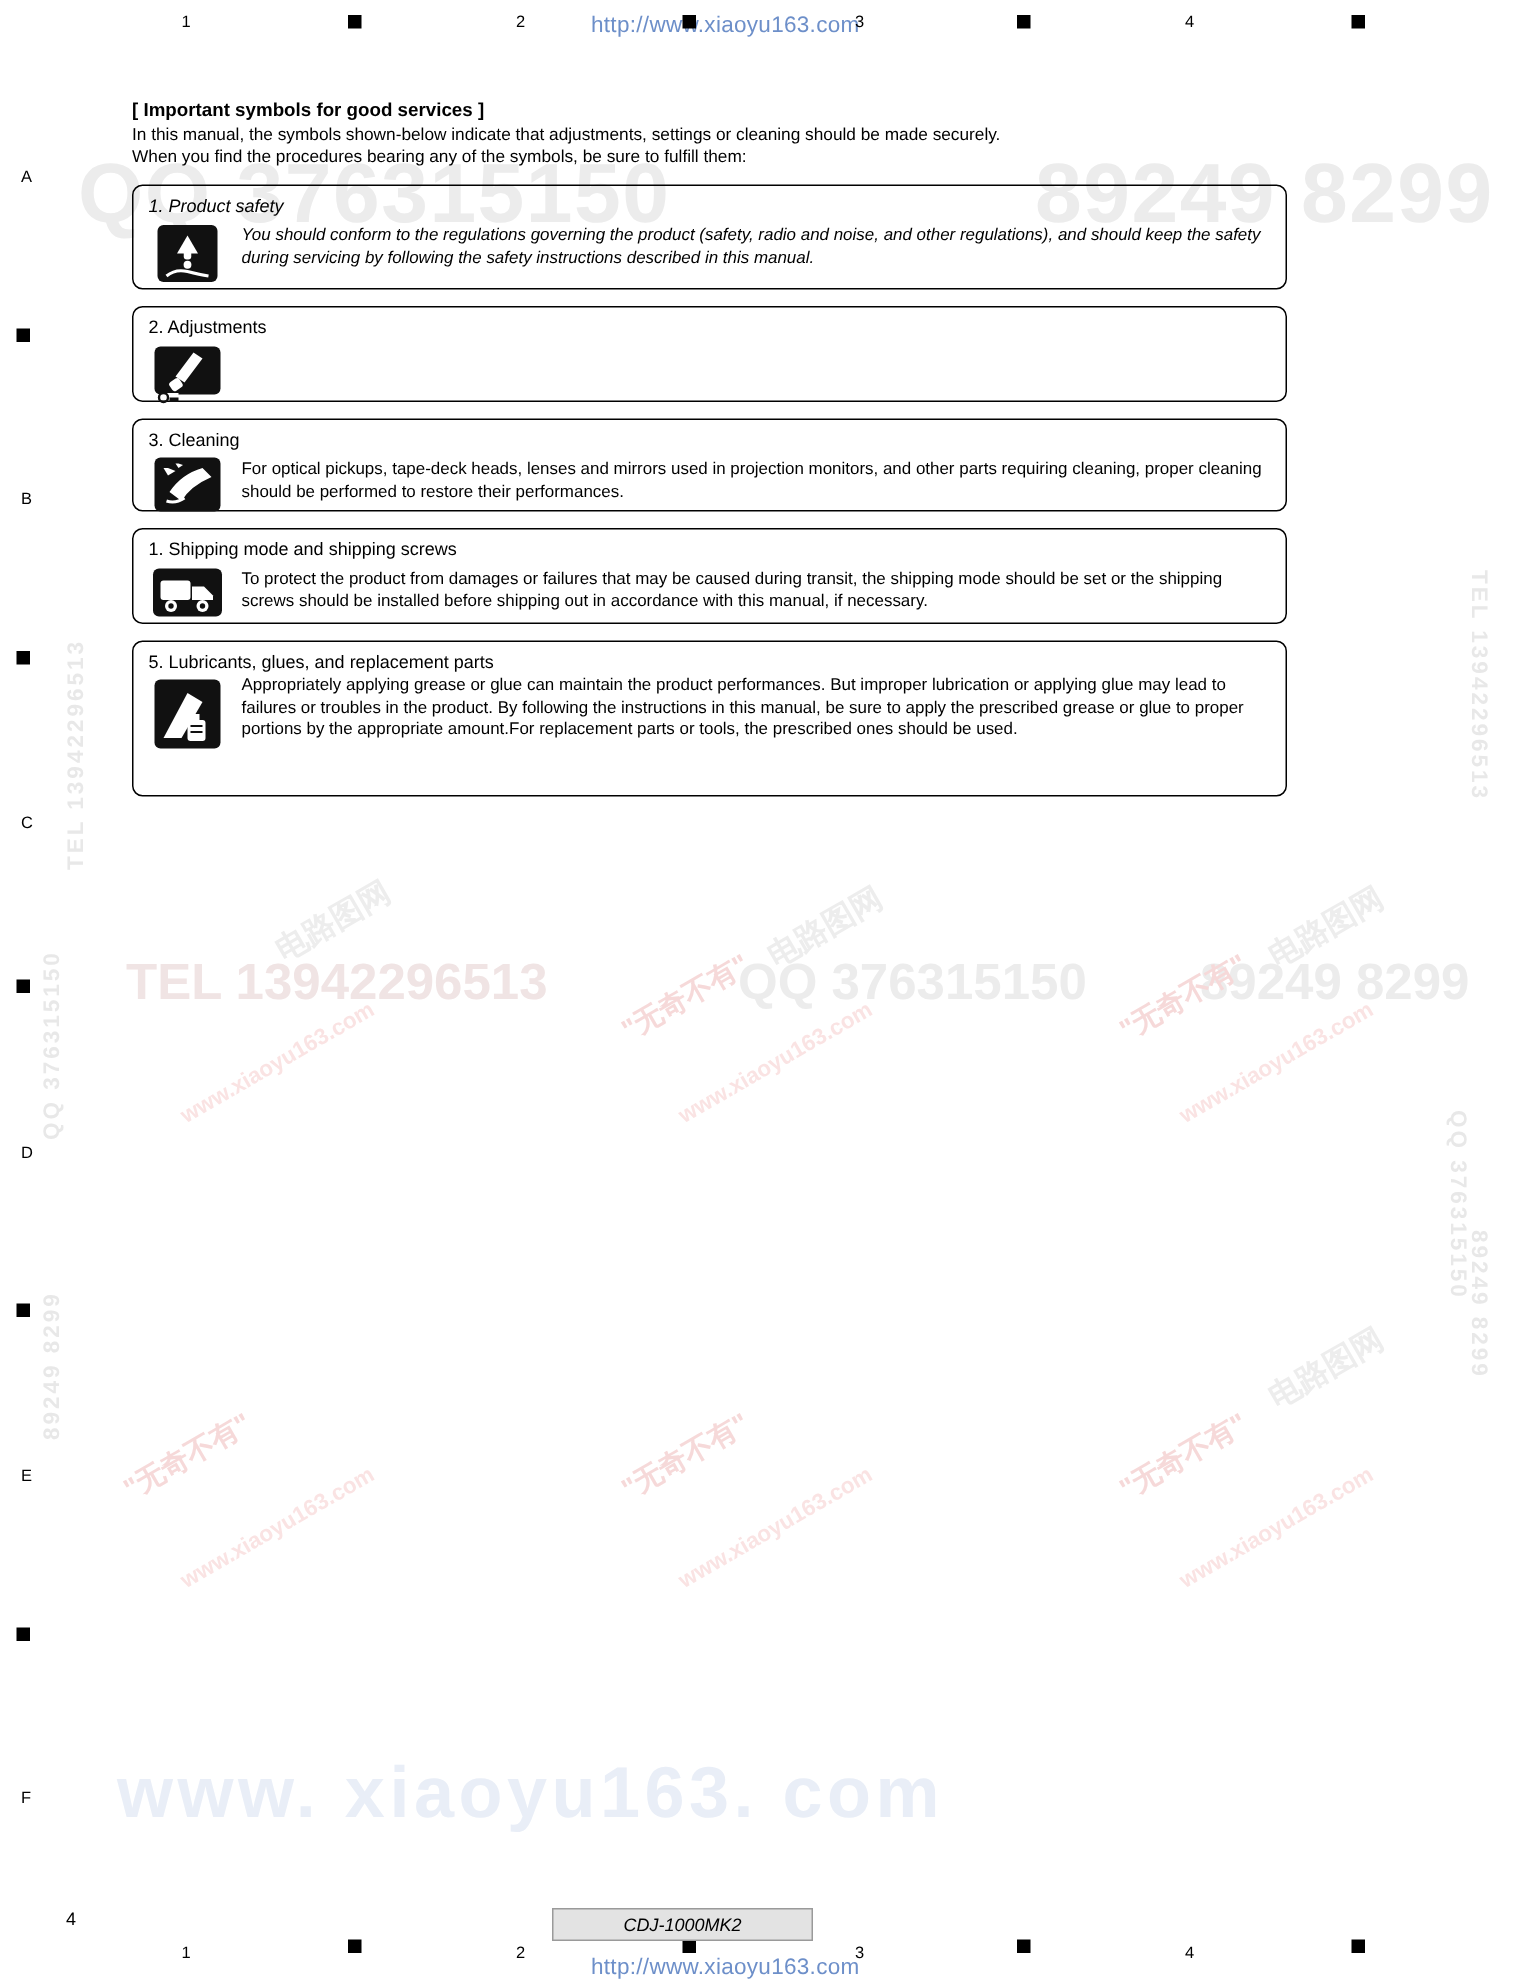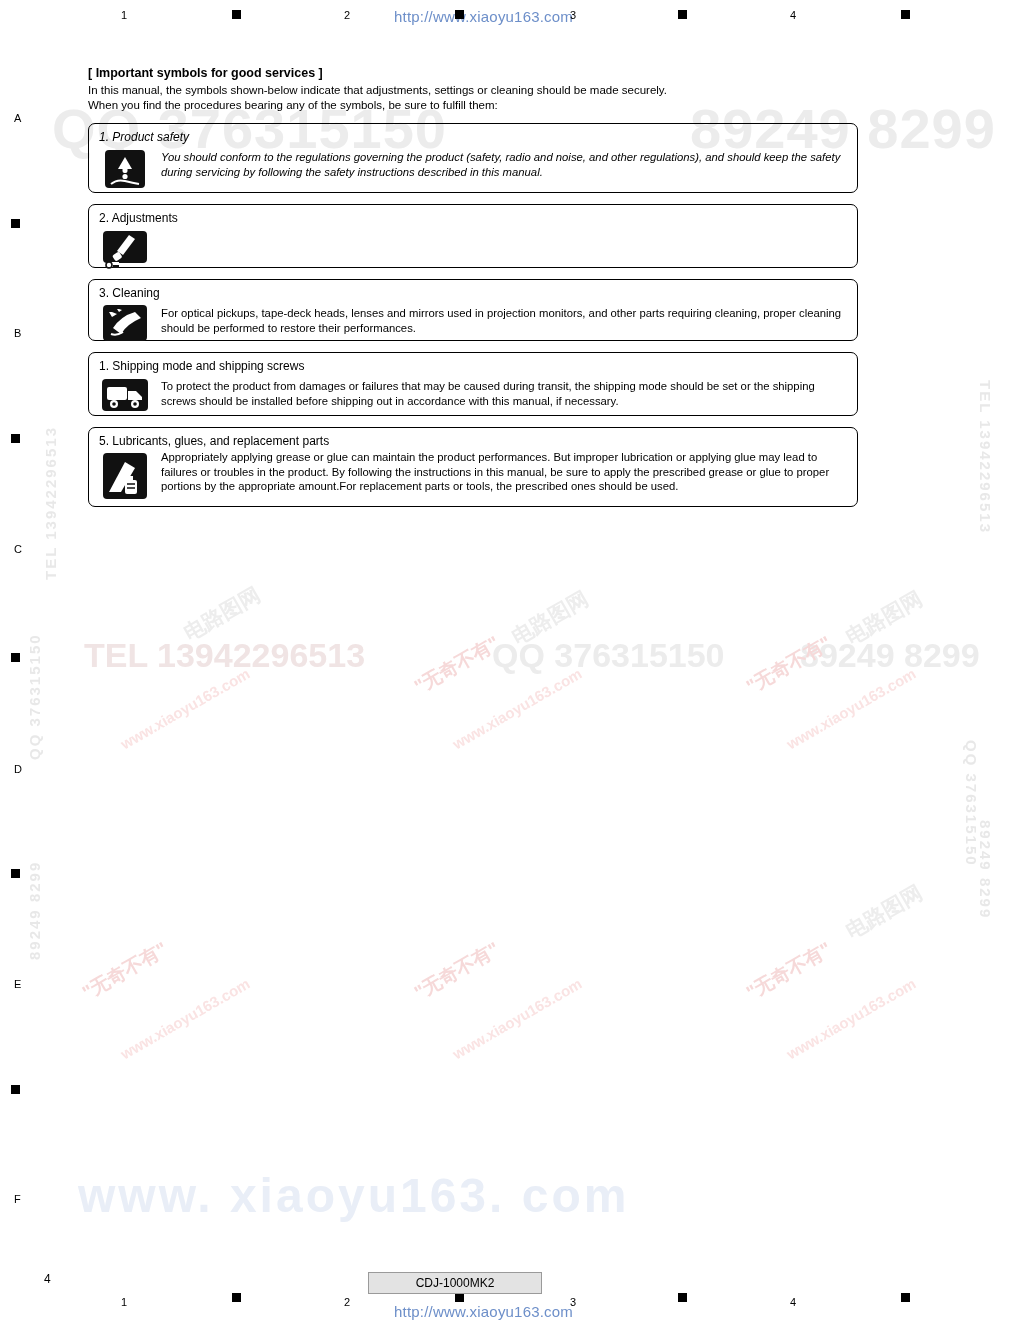--- a/index.html
+++ b/index.html
@@ -149,20 +149,21 @@
     position: absolute;
     left: 368px;
     top: 1272px;
     width: 172px;
     height: 20px;
     border: 1px solid #9a9a9a;
     background: #e3e3e3;
     font-size: 12px;
     text-align: center;
     line-height: 20px;
+    font-style: italic;
   }
   .footer-pagenum {
     position: absolute;
     left: 44px;
     top: 1272px;
     font-size: 12px;
   }
 </style>
 </head>
 <body>
@@ -307,21 +308,21 @@
           <circle cx="15" cy="27" r="4" fill="#fff"></circle>
           <circle cx="15" cy="27" r="1.8" fill="#111"></circle>
           <circle cx="36" cy="27" r="4" fill="#fff"></circle>
           <circle cx="36" cy="27" r="1.8" fill="#111"></circle>
         </svg>
       </span>
       <span class="sym-text">To protect the product from damages or failures that may be caused during transit, the shipping mode should be set or the shipping screws should be installed before shipping out in accordance with this manual, if necessary.</span>
     </div>
   </div>
 
-  <div class="sym-box tall" style="height:80px;">
+  <div class="sym-box tall" style="height:104px;">
     <div class="sym-head">5. Lubricants, glues, and replacement parts</div>
     <div class="sym-body">
       <span class="sym-icon" style="height:52px;">
         <svg viewBox="0 0 52 52" width="52" height="52">
           <rect x="4" y="1" width="44" height="46" rx="4" fill="#111"></rect>
           <path d="M10 40 l16 -30 10 6 -14 24 z" fill="#fff"></path>
           <rect x="26" y="28" width="12" height="14" rx="2" fill="#fff"></rect>
           <rect x="29" y="24" width="5" height="5" fill="#fff"></rect>
           <path d="M28 32 h8 M28 36 h8" stroke="#111" stroke-width="1.4"></path>
         </svg>

